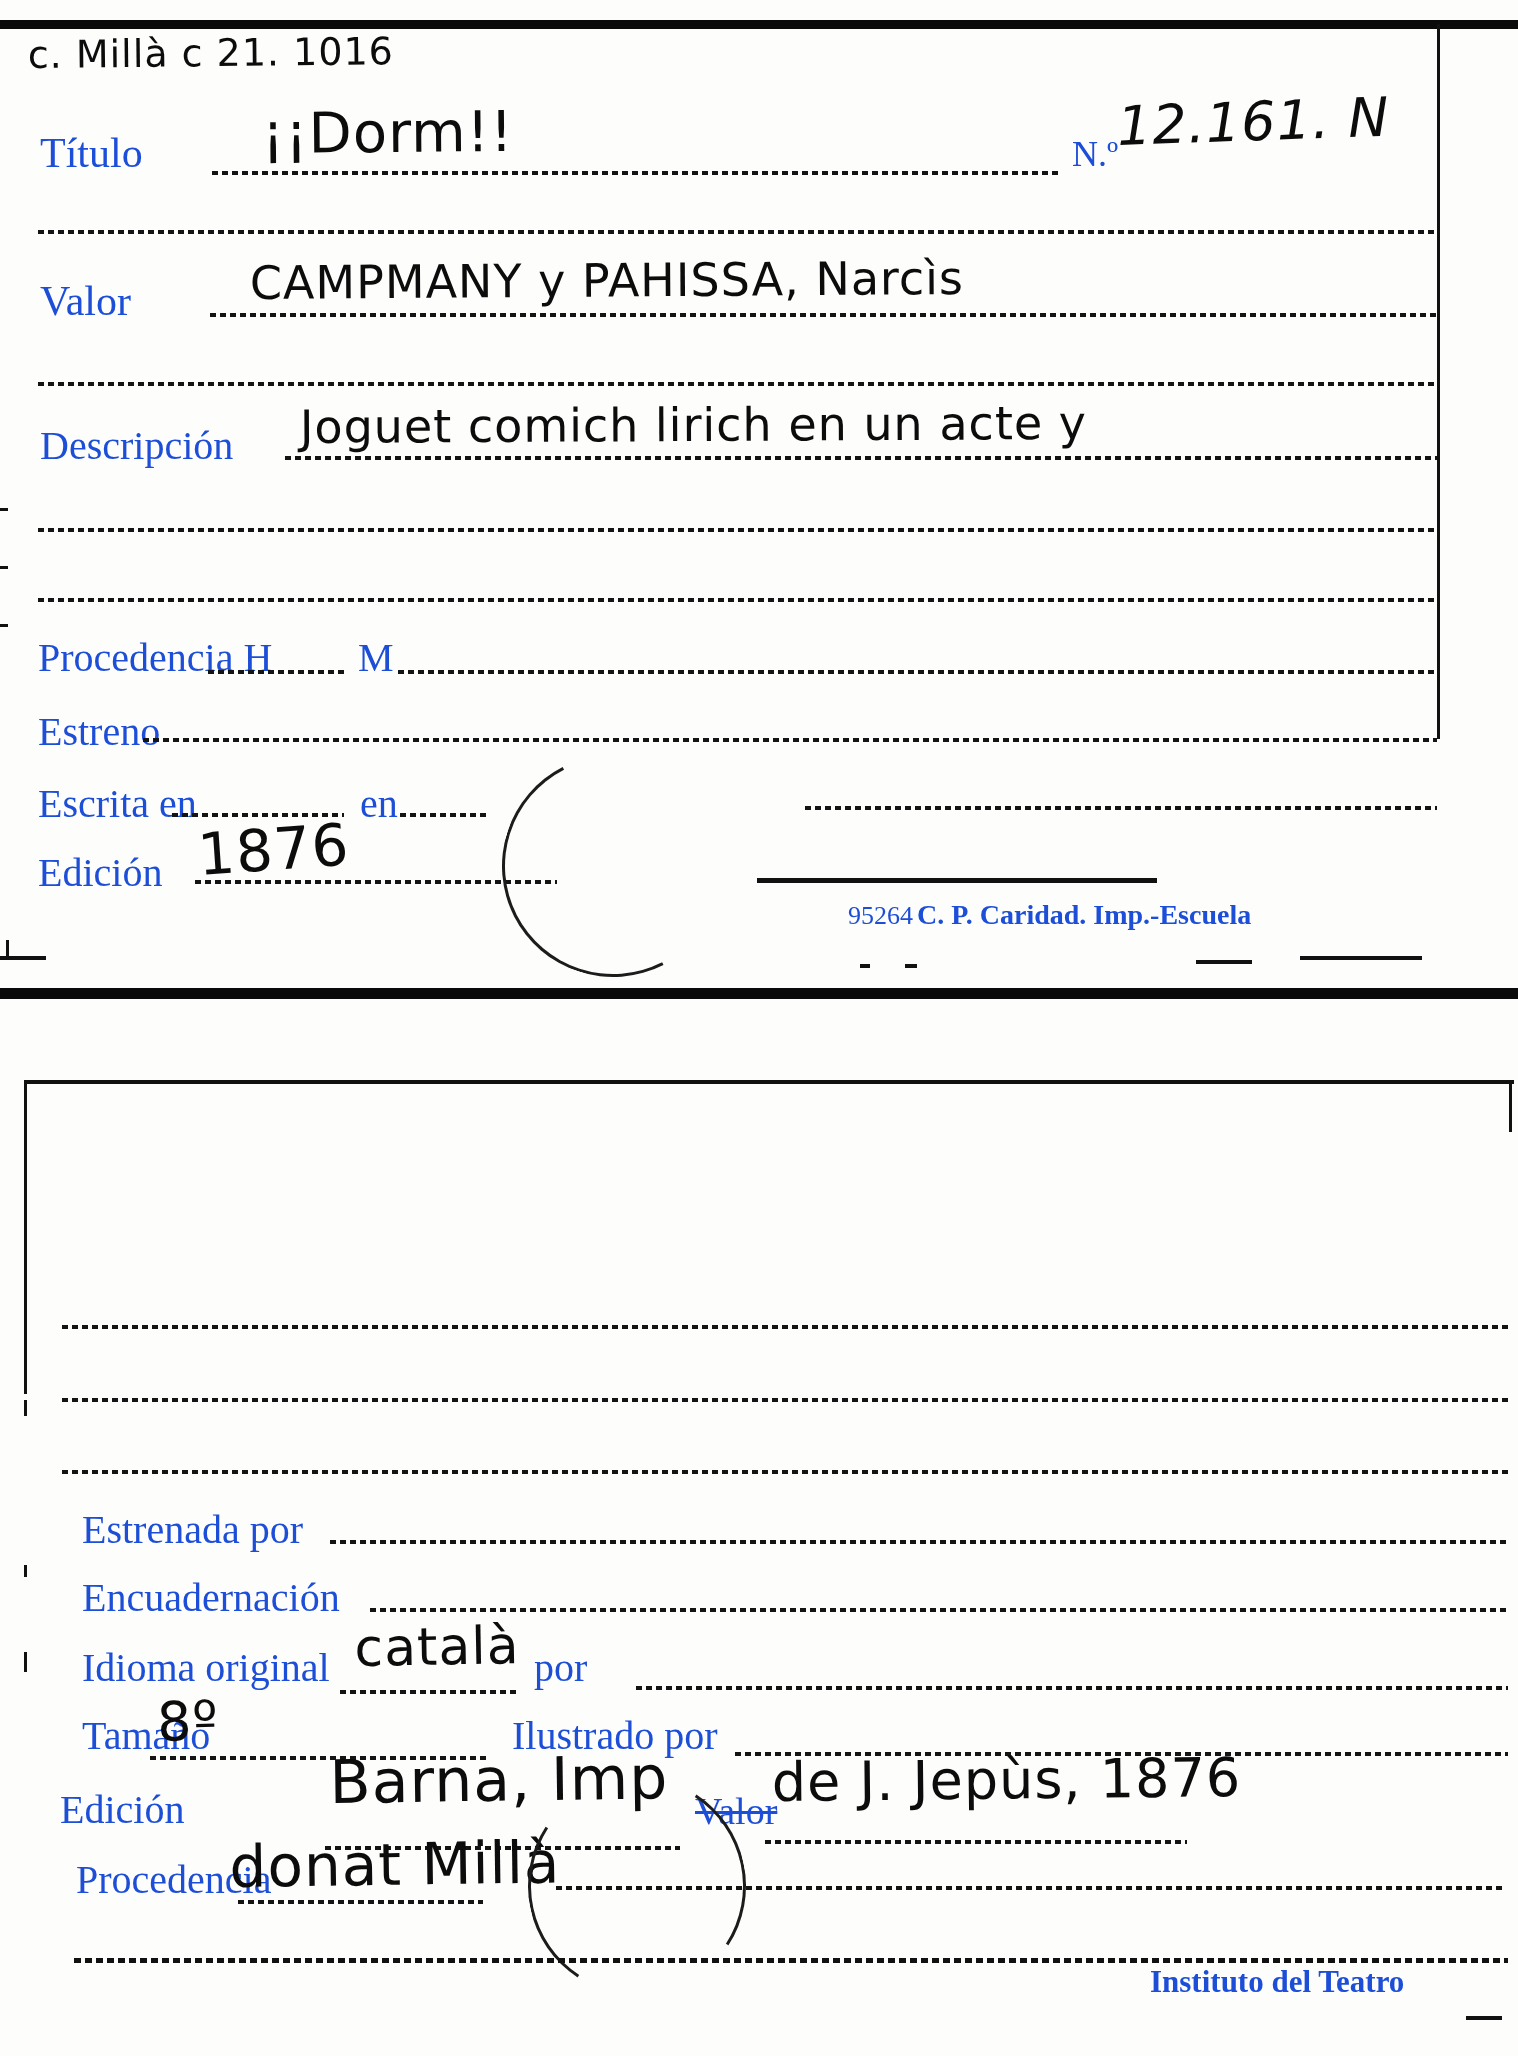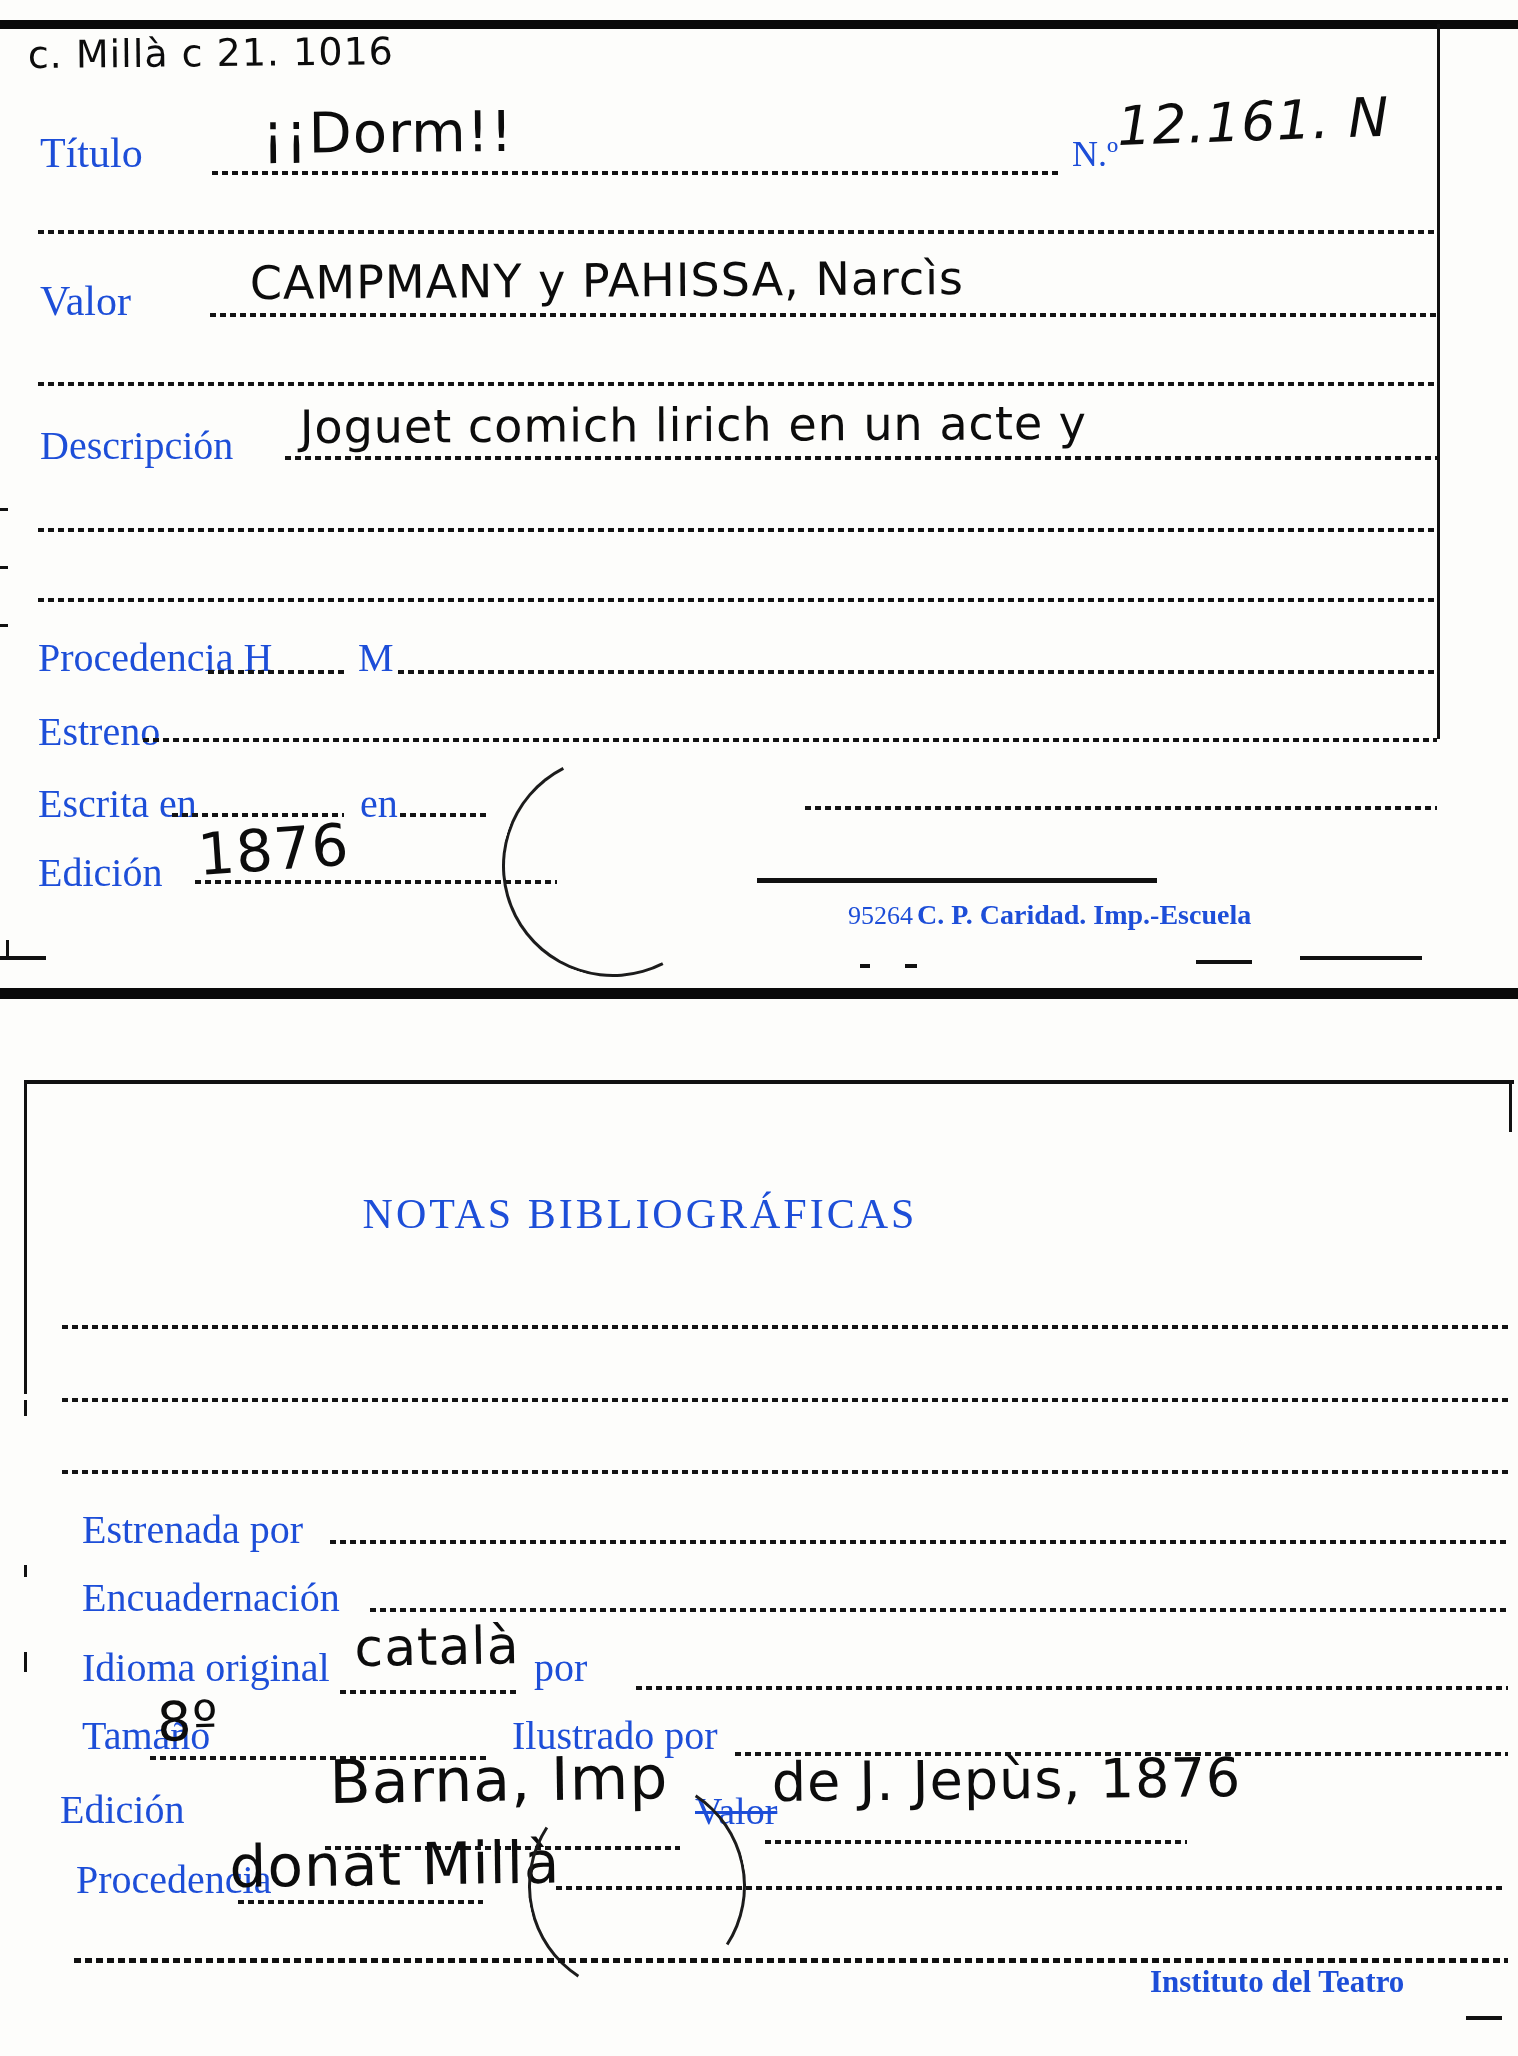--- a/index.html
+++ b/index.html
@@ -99,21 +99,20 @@
 
   <div class="abs" style="left:0;top:1060px;width:1518px;height:996px;">
 
     <div class="solidline" style="left:24px;top:20px;width:1490px;height:4px;"></div>
     <div class="solidline" style="left:1509px;top:22px;width:3px;height:50px;"></div>
     <div class="solidline" style="left:24px;top:22px;width:3px;height:312px;"></div>
     <div class="solidline" style="left:24px;top:340px;width:3px;height:16px;"></div>
     <div class="solidline" style="left:24px;top:505px;width:3px;height:12px;"></div>
     <div class="solidline" style="left:24px;top:592px;width:3px;height:20px;"></div>
 
-    <div class="lb" style="left:80px;top:133px;width:1120px;text-align:center;font-size:42px;letter-spacing:3px;">NOTAS BIBLIOGRÁFICAS</div>
 
     <div class="dl" style="left:62px;top:265px;width:1446px;"></div>
     <div class="dl" style="left:62px;top:338px;width:1446px;"></div>
     <div class="dl" style="left:62px;top:410px;width:1446px;"></div>
 
     <div class="lb" style="left:82px;top:450px;font-size:40px;">Estrenada por</div>
     <div class="dl" style="left:330px;top:480px;width:1178px;"></div>
 
     <div class="lb" style="left:82px;top:518px;font-size:40px;">Encuadernación</div>
     <div class="dl" style="left:370px;top:548px;width:1138px;"></div>

